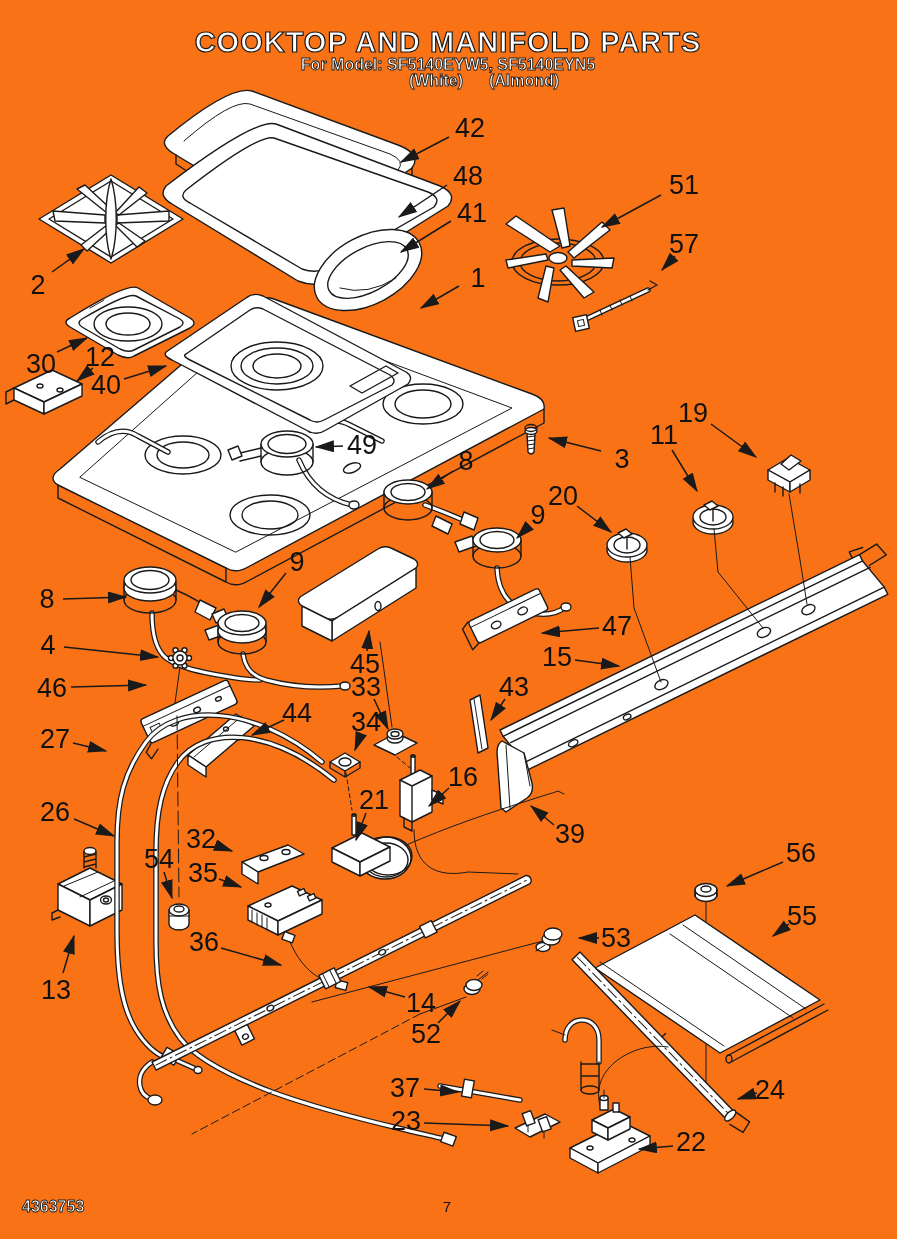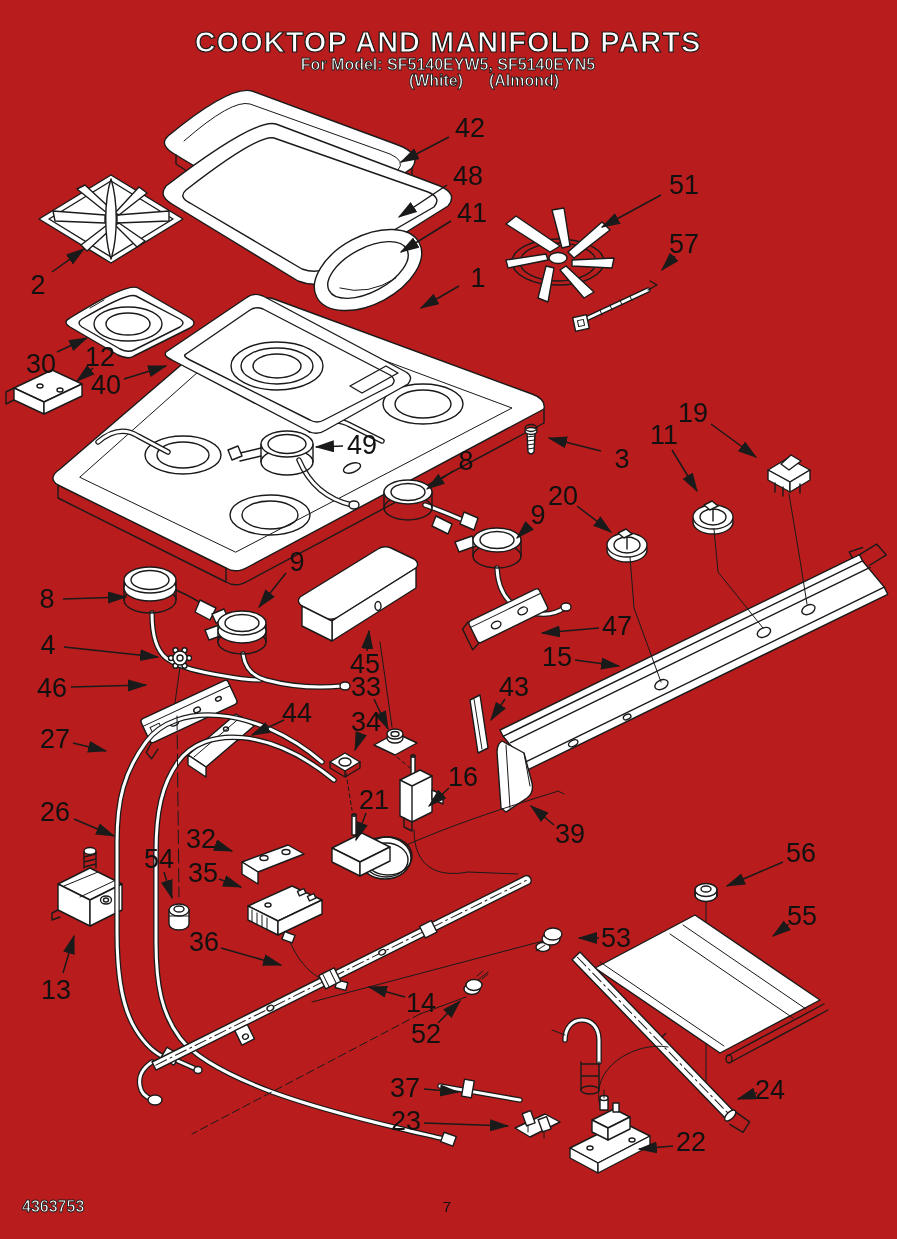--- a/index.html
+++ b/index.html
@@ -1,16 +1,16 @@
 <!DOCTYPE html>
 <html><head>
 <meta charset="utf-8">
 <style>
   html,body{margin:0;padding:0;background:#e8e8e8;}
-  .page{position:relative;width:897px;height:1239px;background:#b91c1c;margin:0 auto;
+  .page{position:relative;width:897px;height:1239px;background:#f97316;margin:0 auto;
         font-family:"Liberation Sans", sans-serif;}
   svg{display:block}
   .ln{fill:none;stroke:#1a1a1a;stroke-width:1.4;stroke-linejoin:round;stroke-linecap:round}
   .fw{fill:#ffffff;stroke:#1a1a1a;stroke-width:1.4;stroke-linejoin:round;stroke-linecap:round}
   .thin{fill:none;stroke:#1a1a1a;stroke-width:1;stroke-linejoin:round;stroke-linecap:round}
   .tube-o{fill:none;stroke:#1a1a1a;stroke-width:5.5;stroke-linecap:round}
   .tube-i{fill:none;stroke:#ffffff;stroke-width:3;stroke-linecap:round}
   .leader{stroke:#1a1a1a;stroke-width:1.5;fill:none}
   .callout{font-family:"Liberation Sans",sans-serif;font-size:27px;fill:#111;
            text-anchor:middle;dominant-baseline:central}

